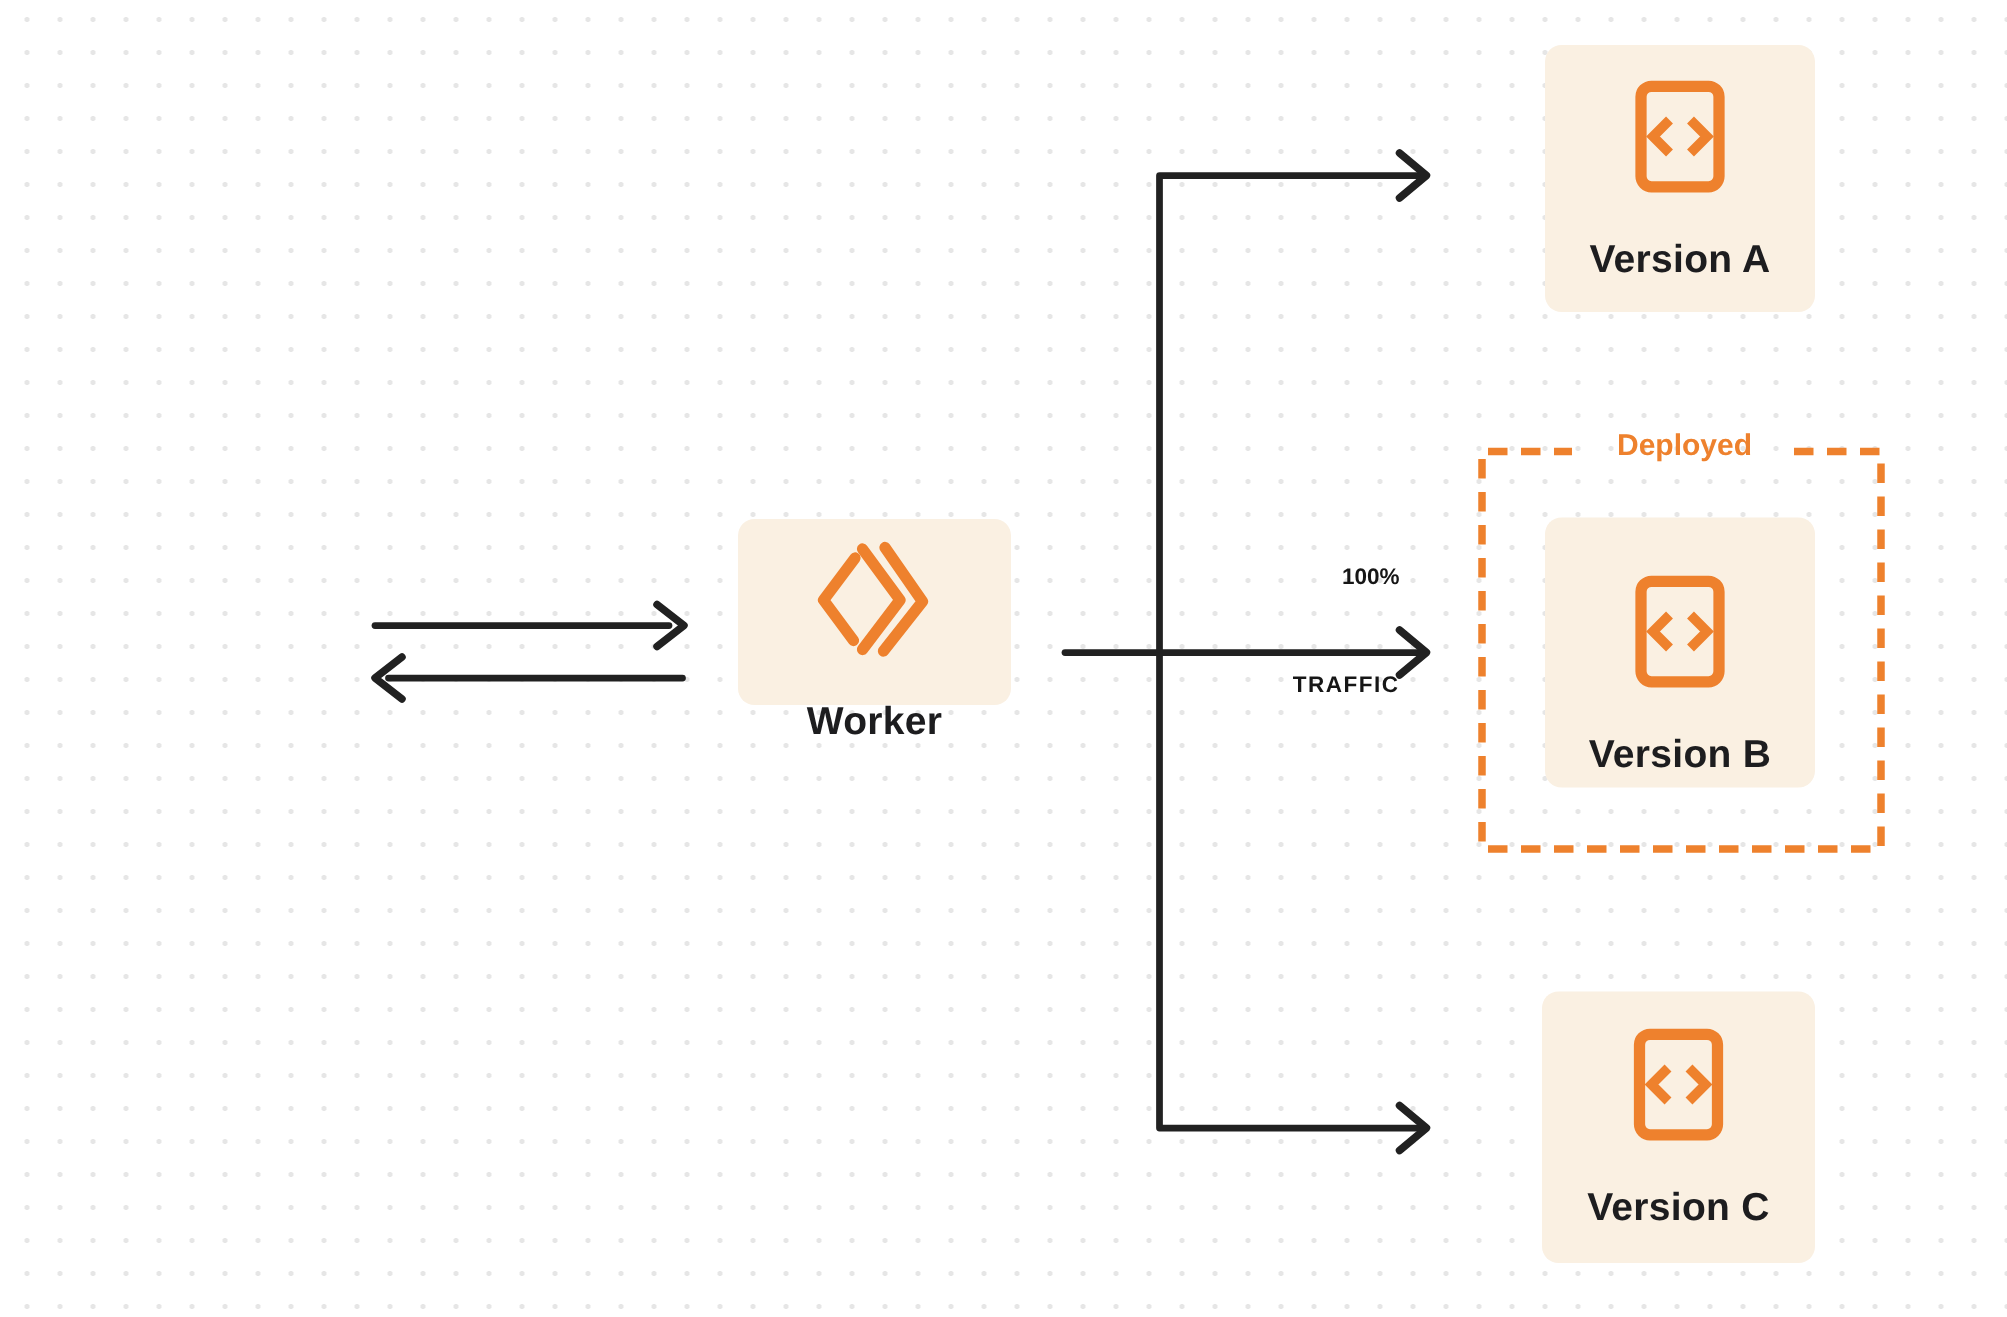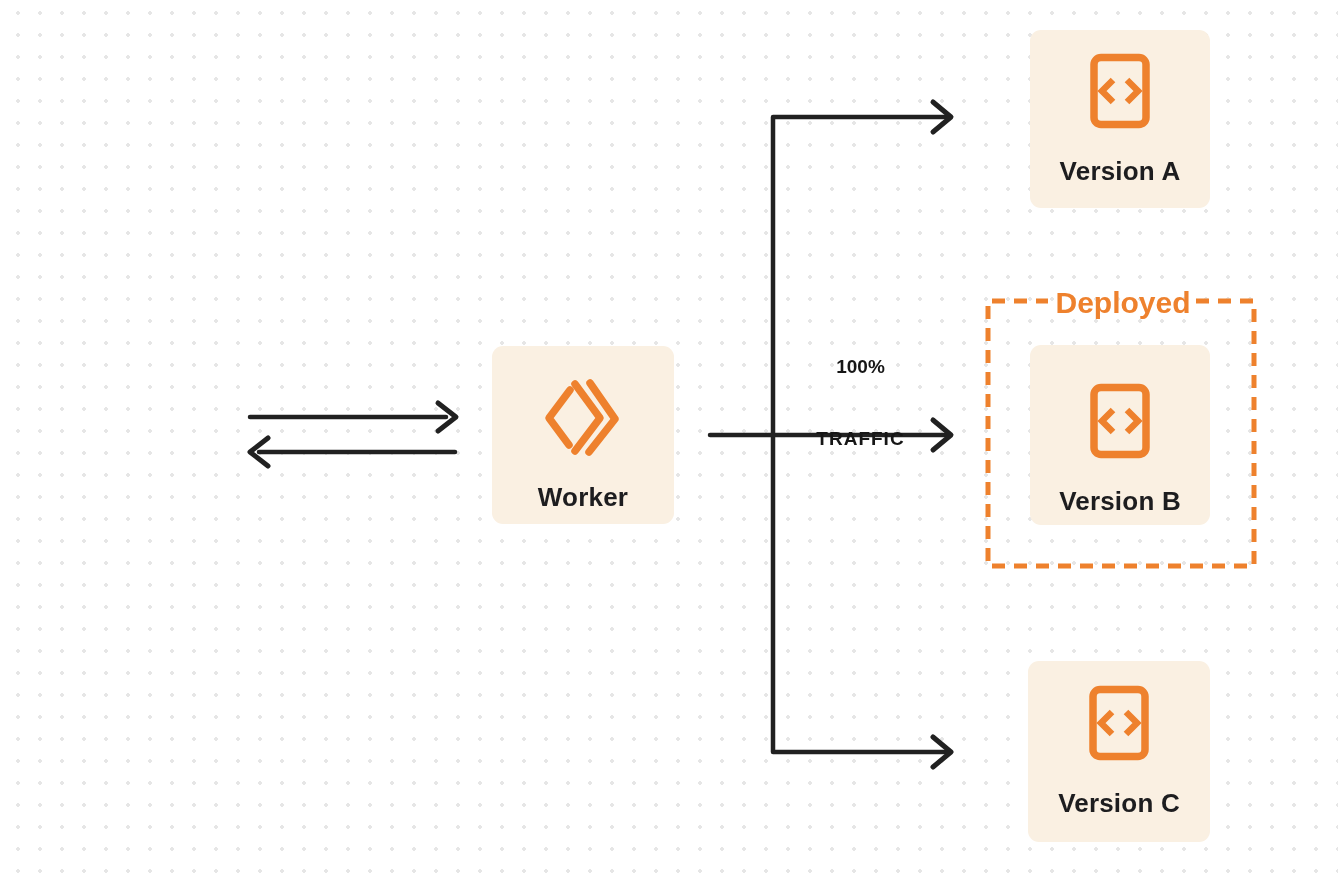--- a/index.html
+++ b/index.html
@@ -28,53 +28,53 @@
     border-radius: 11px;
     display: flex;
     flex-direction: column;
     align-items: center;
     text-align: right;
   }
   .node--gray  { background: #f5f5f7; justify-content: center; }
   .node--cream { background: #faf0e2; }
 
   #node-client   { left: 30px;   top: 344px; width: 182px; height: 180px; }
-  #node-worker   { left: 492px;  top: 346px; width: 182px; height: 178px; padding-top: 32px; }
+  #node-worker   { left: 492px;  top: 346px; width: 182px; height: 124px; padding-top: 14px; }
   #node-version-a{ left: 1030px; top: 30px;  width: 180px; height: 178px; padding-top: 23px; }
   #node-version-b{ left: 1030px; top: 345px; width: 180px; height: 180px; padding-top: 38px; }
   #node-version-c{ left: 1028px; top: 661px; width: 182px; height: 181px; padding-top: 24px; }
 
   .node-label {
     font-size: 26px;
     font-weight: 700;
     color: #1d1d1f;
     letter-spacing: 0.2px;
     white-space: nowrap;
   }
   #node-worker .node-label    { margin-top: 20px; }
   .node--version .node-label  { margin-top: 23px; }
 
   .traffic-label {
     position: absolute;
-    left: 788px; top: 351px;
+    left: 788px; top: 369px;
     width: 145px;
-    text-align: center;
+    text-align: right;
     color: #161616;
     font-weight: 700;
     line-height: 32px;
-    font-size: 19px;
+    font-size: 15px;
   }
   .traffic-label .line2 { letter-spacing: 1px; margin-top: 40px; }
 
   .deployed-label {
     position: absolute;
     left: 1043px; top: 286px;
     width: 160px;
     text-align: center;
-    font-size: 30px;
+    font-size: 20px;
     font-weight: 700;
     color: #ee812d;
     white-space: nowrap;
   }
 </style>
 </head>
 <body>
 
 <div class="canvas">
 

